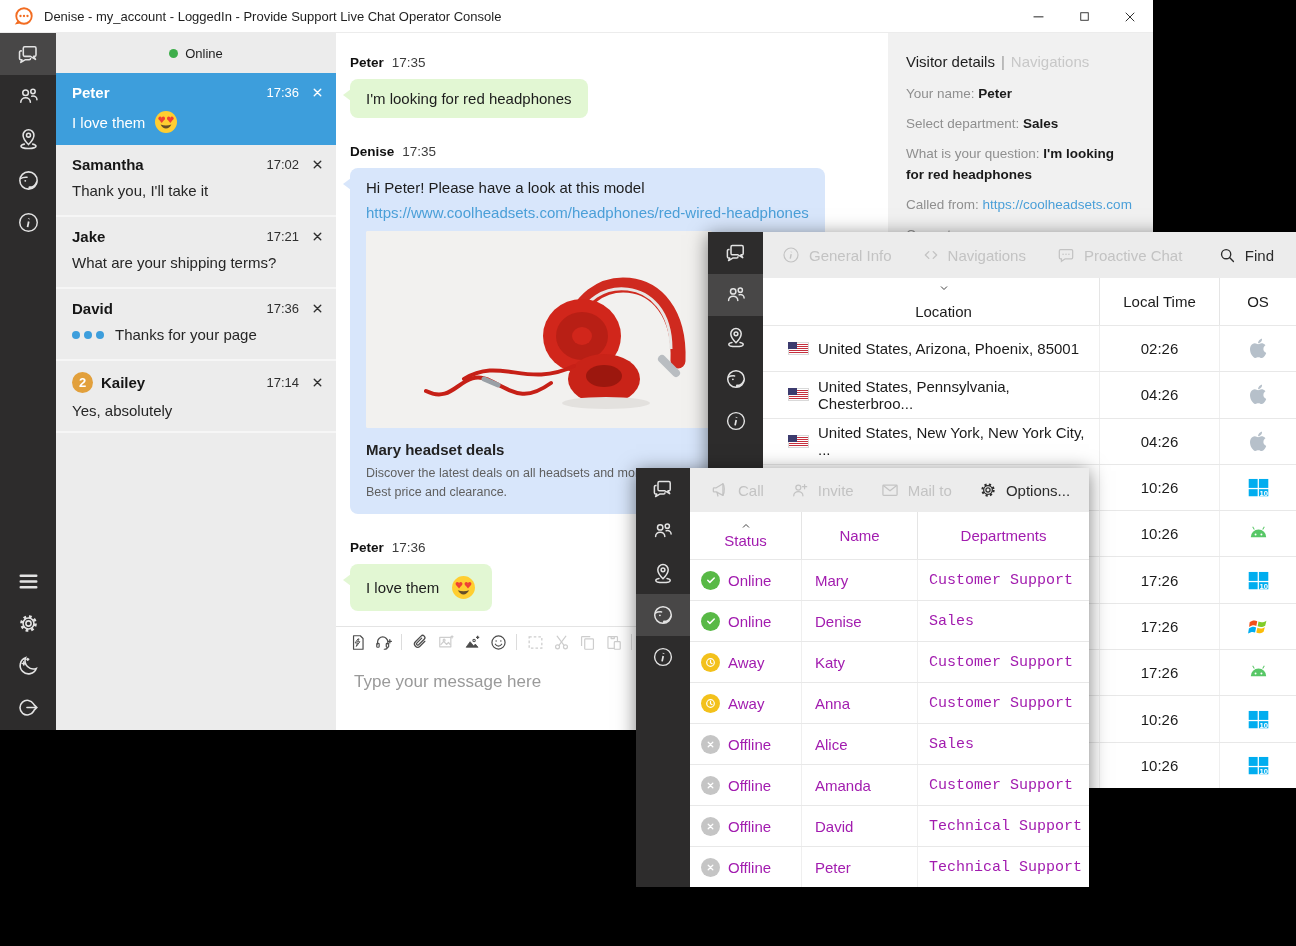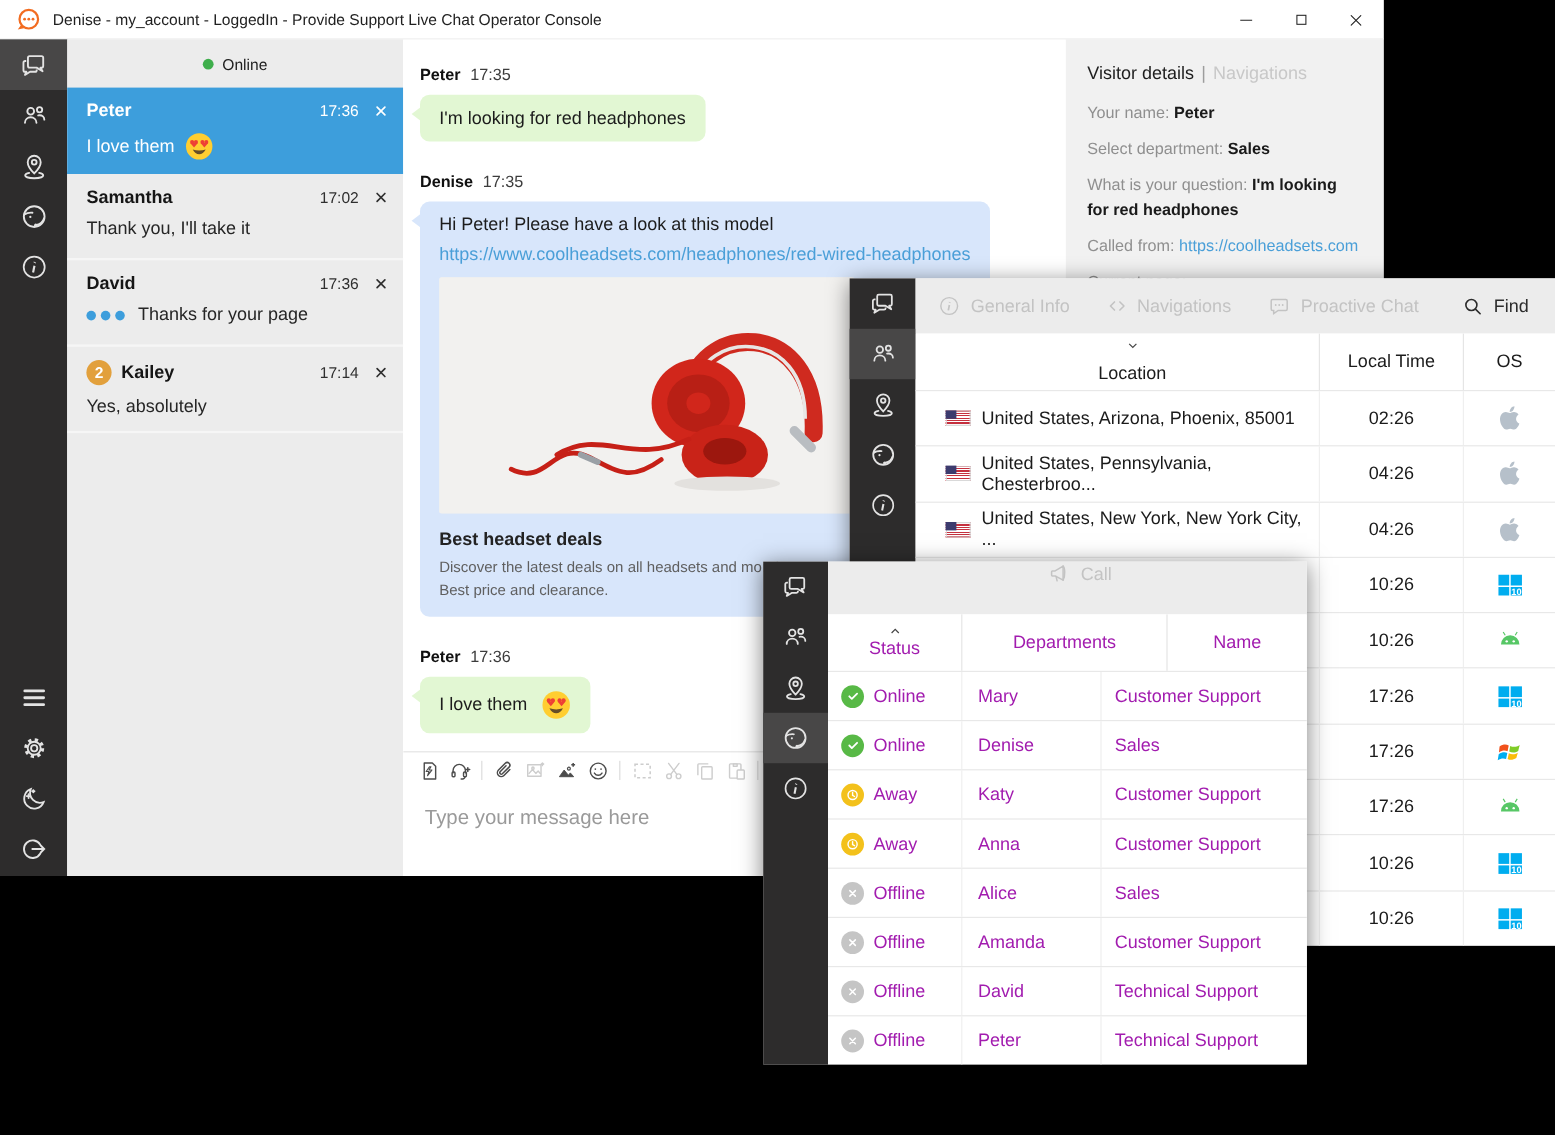--- a/index.html
+++ b/index.html
@@ -89,30 +89,30 @@
   .td:last-child{border-right:none;}
   .vw-c1{width:337px;padding-left:25px;gap:9px;}
   .vw-c2{width:120px;justify-content:center;}
   .vw-c3{width:76px;justify-content:center;}
   .flag-us{width:21px;height:13px;flex:none;background:repeating-linear-gradient(180deg,#c5303e 0,#c5303e 1px,#fff 1px,#fff 2px);position:relative;box-shadow:0 0 0 1px #d9d9d9 inset;}
   .flag-us::after{content:"";position:absolute;left:0;top:0;width:9px;height:7px;background:#3c3b6e;}
 
   
   .operators-window{left:636px;top:468px;width:453px;height:419px;z-index:3;}
   .ow-rail{width:54px;}
-  .ow-toolbar{position:absolute;left:54px;top:0;right:0;height:44px;background:#ececec;display:flex;align-items:center;padding-left:20px;gap:26px;font-size:15px;flex-direction:column;}
+  .ow-toolbar{position:absolute;left:54px;top:0;right:0;height:44px;background:#ececec;display:flex;align-items:center;padding-left:20px;gap:26px;font-size:15px;}
   .ow-table{position:absolute;left:54px;top:44px;right:0;bottom:0;background:#fff;font-size:15px;color:#a21caf;}
   .ow-header{display:flex;height:47px;}
   .ow-c1{width:112px;}
   .ow-c2{width:116px;}
   .ow-c3{width:171px;}
   .ow-row{display:flex;height:41px;border-top:1px solid #e8e8e8;}
   .ow-row .ow-c1{padding-left:11px;gap:8px;}
   .ow-row .ow-c2{padding-left:13px;}
-  .ow-row .ow-c3{padding-left:11px;}
+  .ow-row .ow-c3{padding-left:11px;font-family:Liberation Mono, monospace;}
   .st-dot{width:19px;height:19px;border-radius:50%;display:flex;align-items:center;justify-content:center;color:#fff;flex:none;}
   .st-online{background:#58b946;}
   .st-away{background:#f3c11b;}
   .st-offline{background:#c5c5c5;}
 
   .logo-ps{display:flex;}
 </style>
 </head>
 <body>
 
@@ -488,20 +488,34 @@
                 <svg class="ic" width="13" height="13">
                   <use href="#sym-close"></use>
                 </svg>
               </span>
           </div>
           <div class="cl-preview">
               <span>Thank you, I'll take it</span>
             </div>
         </div>
 
+        <div class="cl-item">
+          <div class="cl-row1">
+            <span class="cl-name">Jake</span>
+            <span class="cl-time">17:21</span>
+            <span class="cl-close">
+                <svg class="ic" width="13" height="13">
+                  <use href="#sym-close"></use>
+                </svg>
+              </span>
+          </div>
+          <div class="cl-preview">
+              <span>What are your shipping terms?</span>
+            </div>
+        </div>
 
         <div class="cl-item">
           <div class="cl-row1">
             <span class="cl-name">David</span>
             <span class="cl-time">17:36</span>
             <span class="cl-close">
                 <svg class="ic" width="13" height="13">
                   <use href="#sym-close"></use>
                 </svg>
               </span>
@@ -553,21 +567,21 @@
               <path d="M296 128 l14 14" stroke="#b9bdc1" stroke-width="8" stroke-linecap="round"></path>
               <ellipse cx="216" cy="105" rx="39" ry="37" fill="#d1261b"></ellipse>
               <ellipse cx="216" cy="105" rx="26" ry="24" fill="#b81f15"></ellipse>
               <ellipse cx="216" cy="105" rx="10" ry="9" fill="#d1261b"></ellipse>
               <ellipse cx="238" cy="148" rx="36" ry="25" fill="#c92318"></ellipse>
               <ellipse cx="238" cy="145" rx="18" ry="11" fill="#9c170e"></ellipse>
               <path d="M208 135 C160 158 135 125 98 148" fill="none" stroke="#c62017" stroke-width="4" stroke-linecap="round"></path>
               <ellipse cx="240" cy="172" rx="44" ry="6" fill="#e3e1de"></ellipse>
             </svg>
           </div>
-          <div class="preview-title">Best headset deals</div>
+          <div class="preview-title">Mary headset deals</div>
           <div class="preview-desc">
             <span>Discover the latest deals on all headsets and more!</span><br>
             <span>Best price and clearance.</span>
           </div>
         </div>
 
         <div class="msg-author" style="margin-top:26px"><span style="font-weight:bold;color:#101010;margin:0">Peter</span><span>17:36</span></div>
         <div class="bubble green">
           <span class="with-emoji">
               <span>I love them</span>
@@ -899,25 +913,25 @@
     <div class="ow-table">
       <div class="ow-header t-header">
         <div class="th ow-c1">
             <span class="caret">
               <svg class="ic" width="12" height="12">
                 <use href="#sym-caret-up"></use>
               </svg>
             </span>
             <span>Status</span>
           </div>
+        <div class="th ow-c2">
+            <span>Name</span>
+          </div>
         <div class="th ow-c3">
             <span>Departments</span>
-          </div>
-        <div class="th ow-c2">
-            <span>Name</span>
           </div>
       </div>
       <div class="ow-row">
         <div class="td ow-c1">
             <span class="st-dot st-online">
               <svg class="ic" width="12" height="12">
                 <use href="#sym-check"></use>
               </svg>
             </span>
             <span>Online</span>

